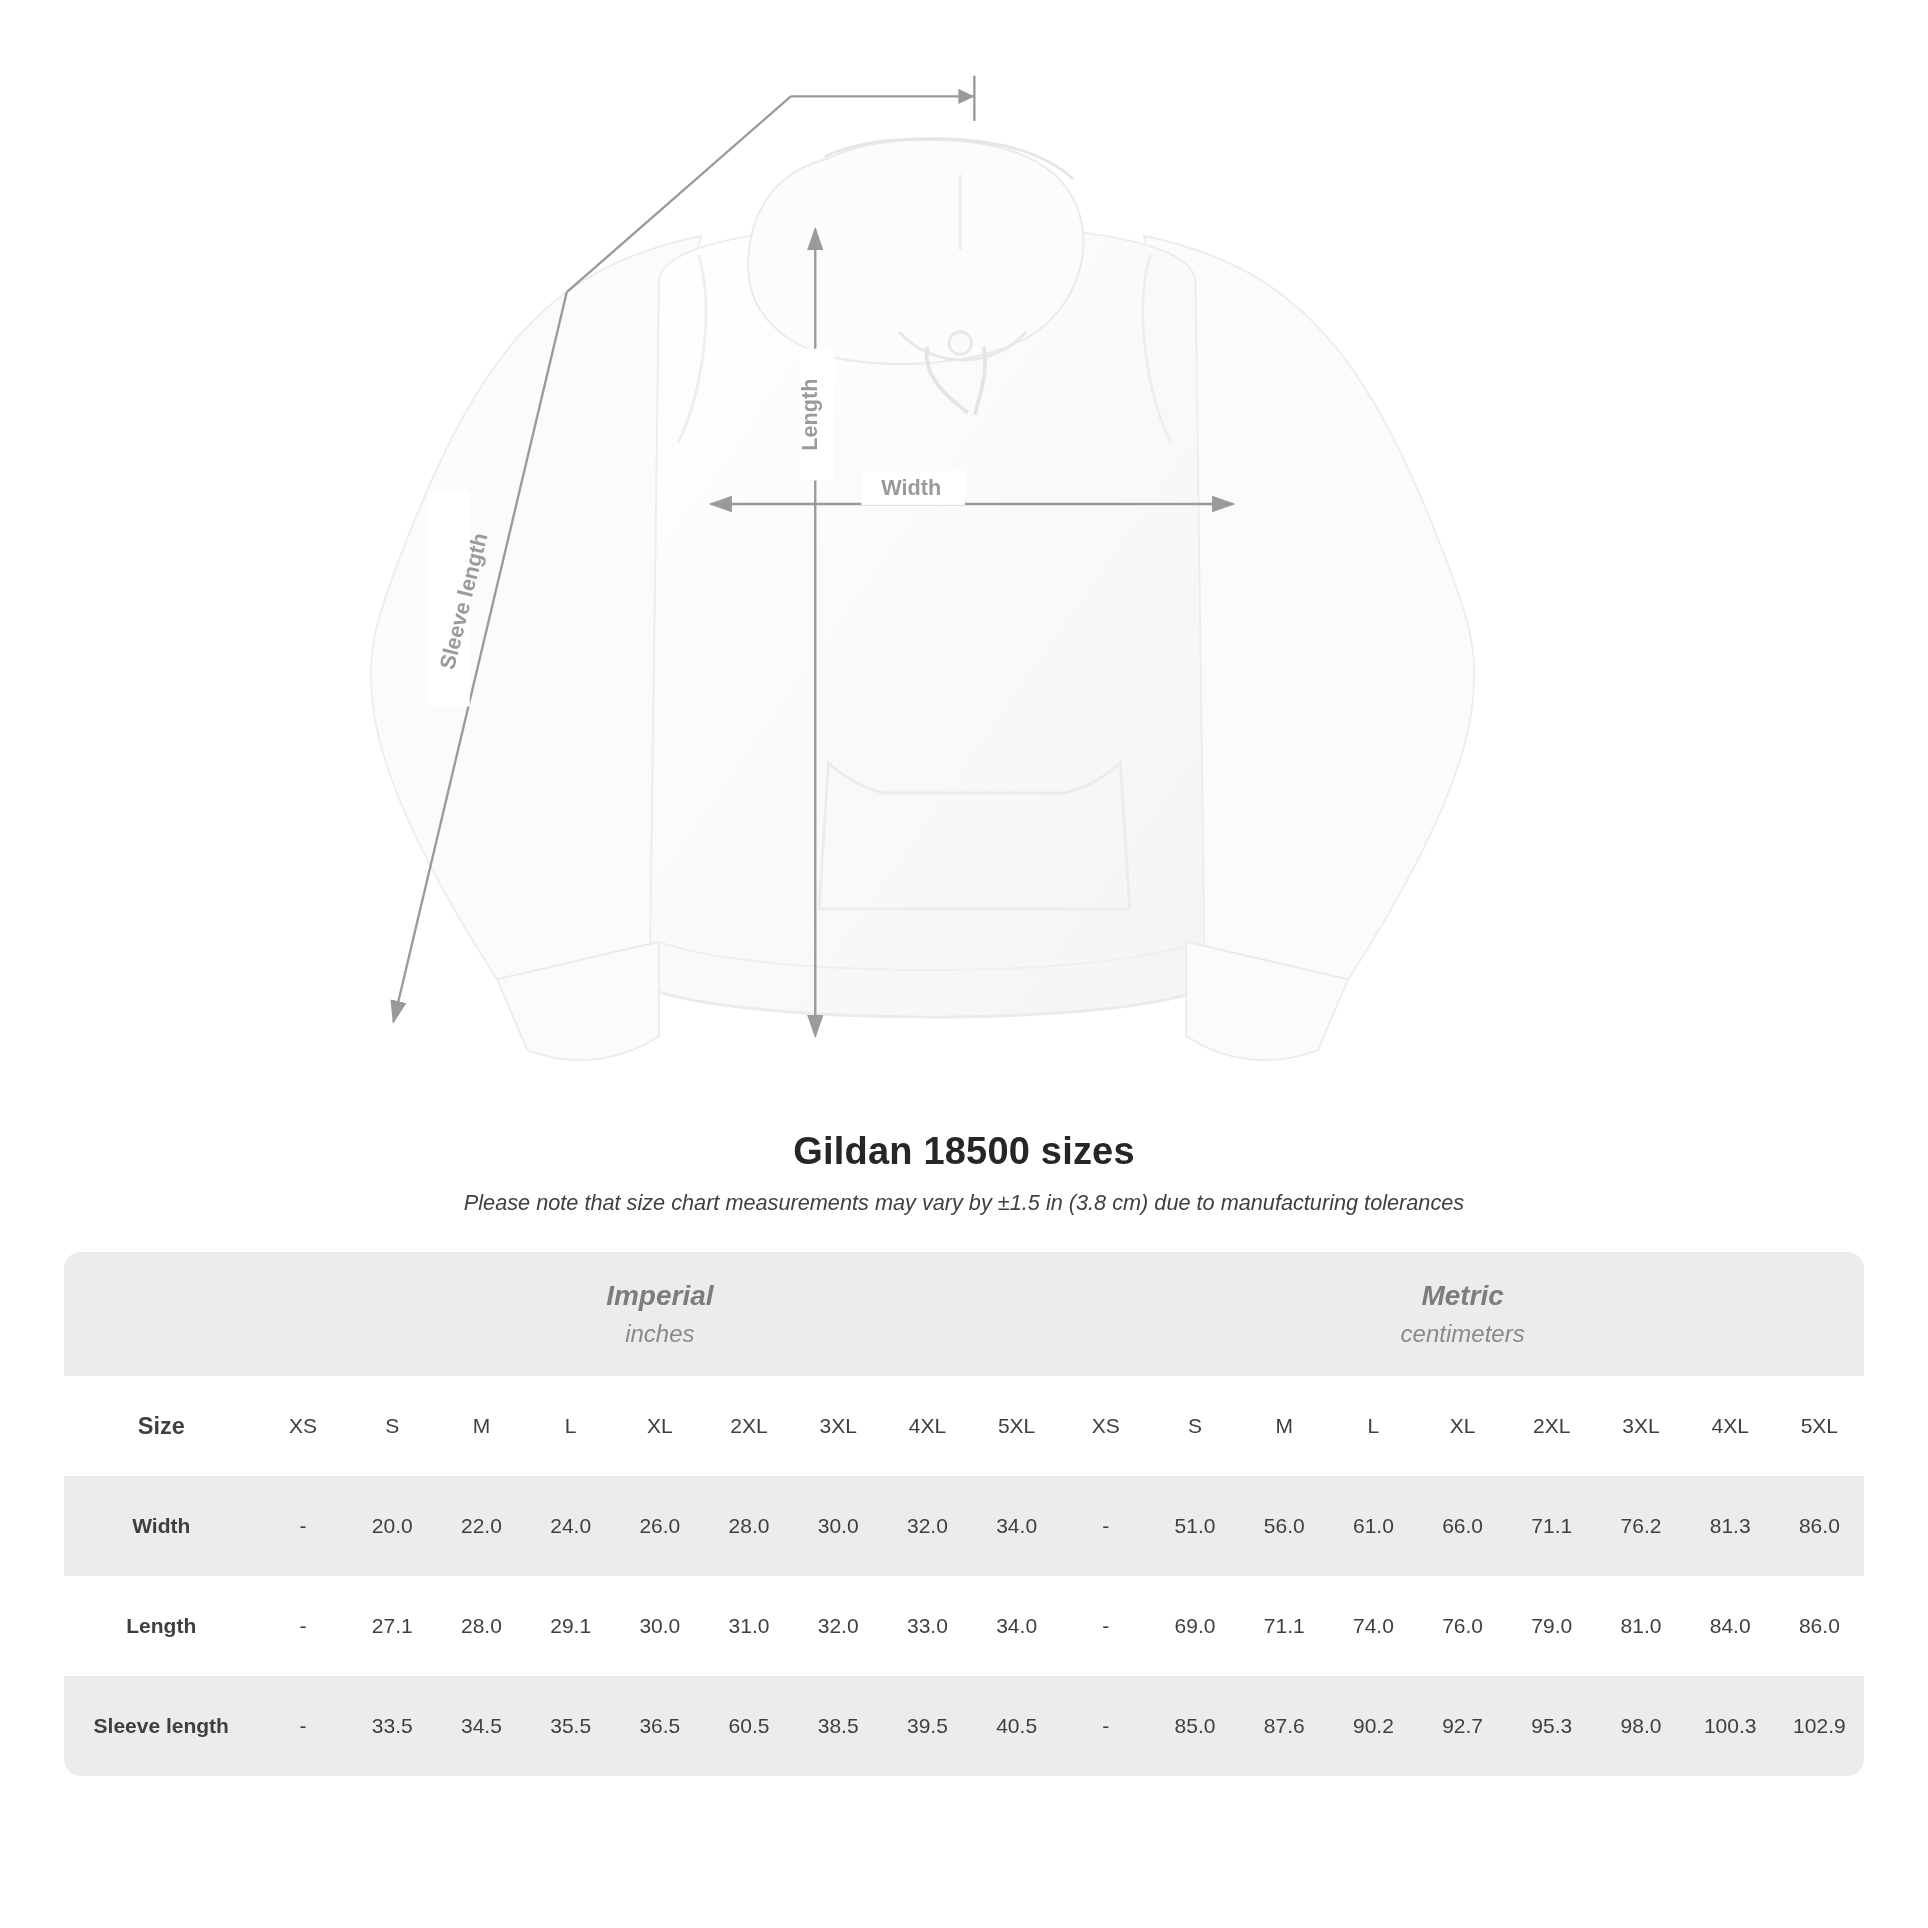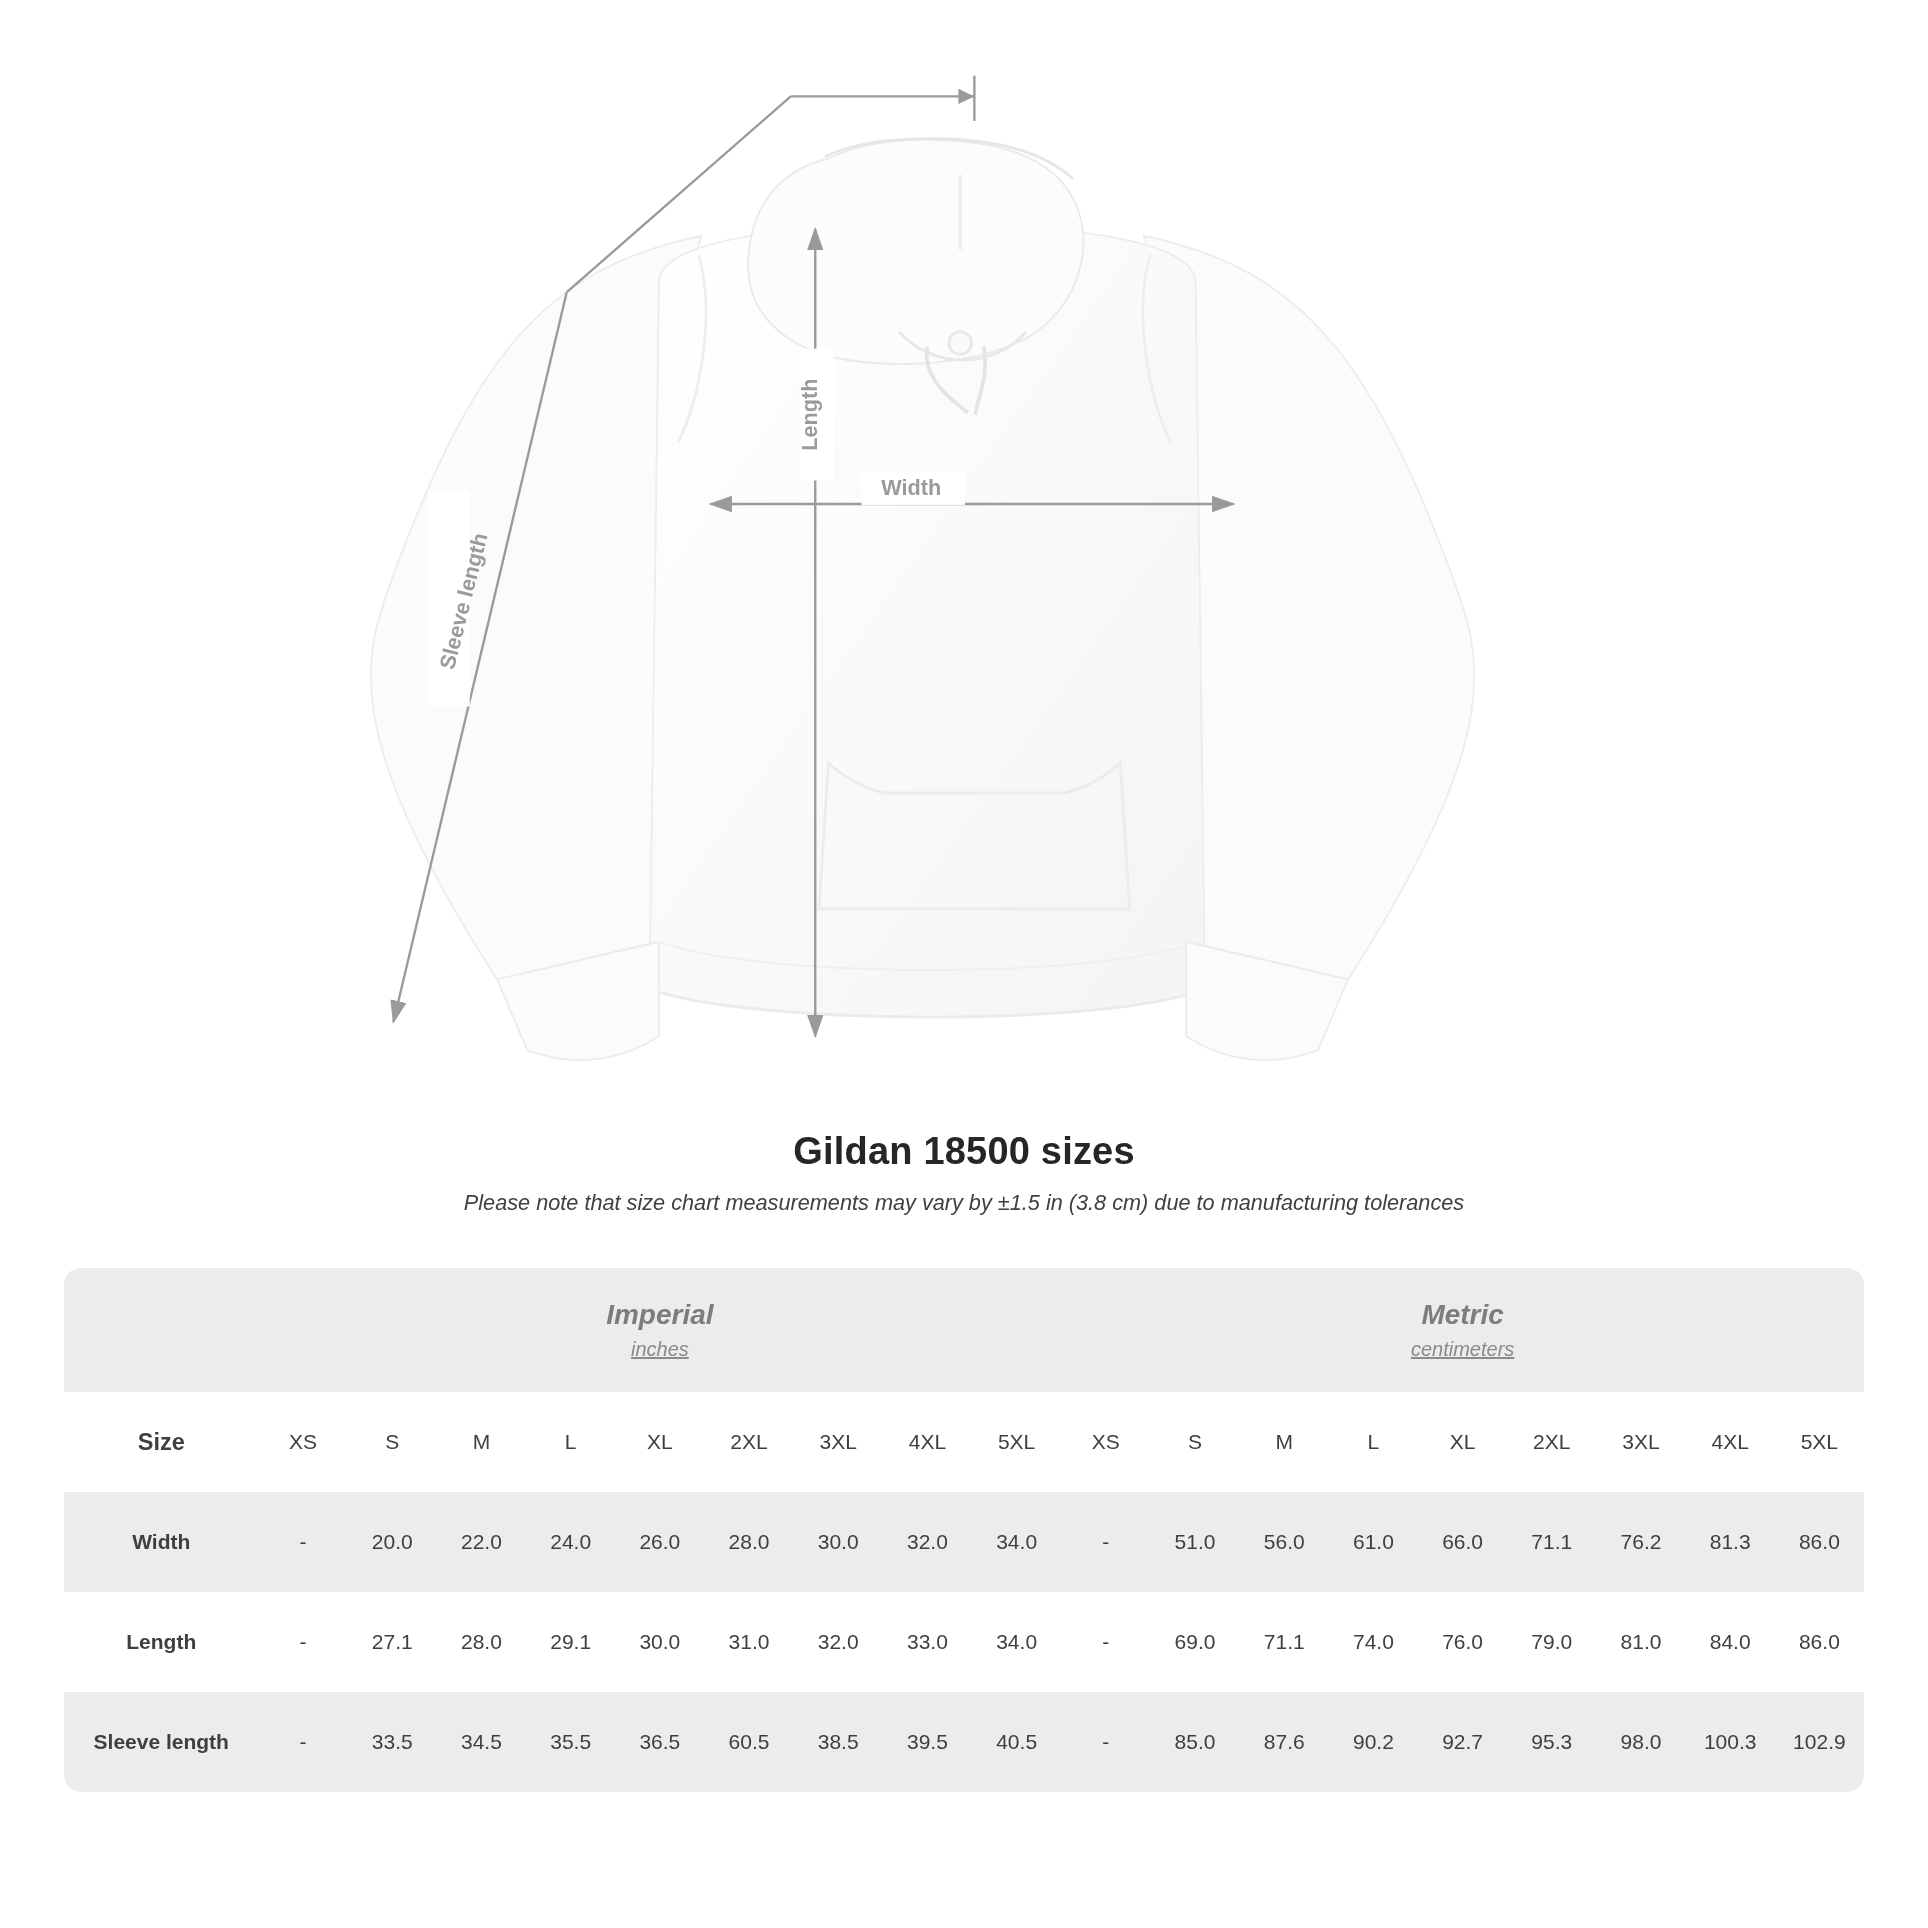--- a/index.html
+++ b/index.html
@@ -47,21 +47,21 @@
   }
   .chart-subtitle {
     font-size: 21.7px;
     font-style: italic;
     color: #404040;
     margin-top: 17px;
   }
 
   
   .table-wrap {
-    margin: 52px 64px 0 64px;
+    margin: 36px 64px 0 64px;
     border-radius: 17px;
     overflow: hidden;
     background: #ffffff;
   }
   table.size-table {
     border-collapse: collapse;
     width: 100%;
     table-layout: fixed;
   }
   table.size-table td, table.size-table th {
@@ -81,25 +81,24 @@
     background: #ececec;
   }
   .unit-name {
     font-size: 28px;
     font-weight: bold;
     font-style: italic;
     color: #7d7d7d;
     line-height: 1.1;
   }
   .unit-sub {
-    font-size: 20px;
+    font-size: 24px;
     font-style: italic;
     color: #8a8a8a;
     margin-top: 7.5px;
-    text-decoration: underline;
   }
 
   .head-row td {
     background: #ffffff;
     height: 98px;
     font-weight: normal;
     color: #4a4a4a;
     font-size: 22.6px;
   }
   .head-row td.rowlabel {

